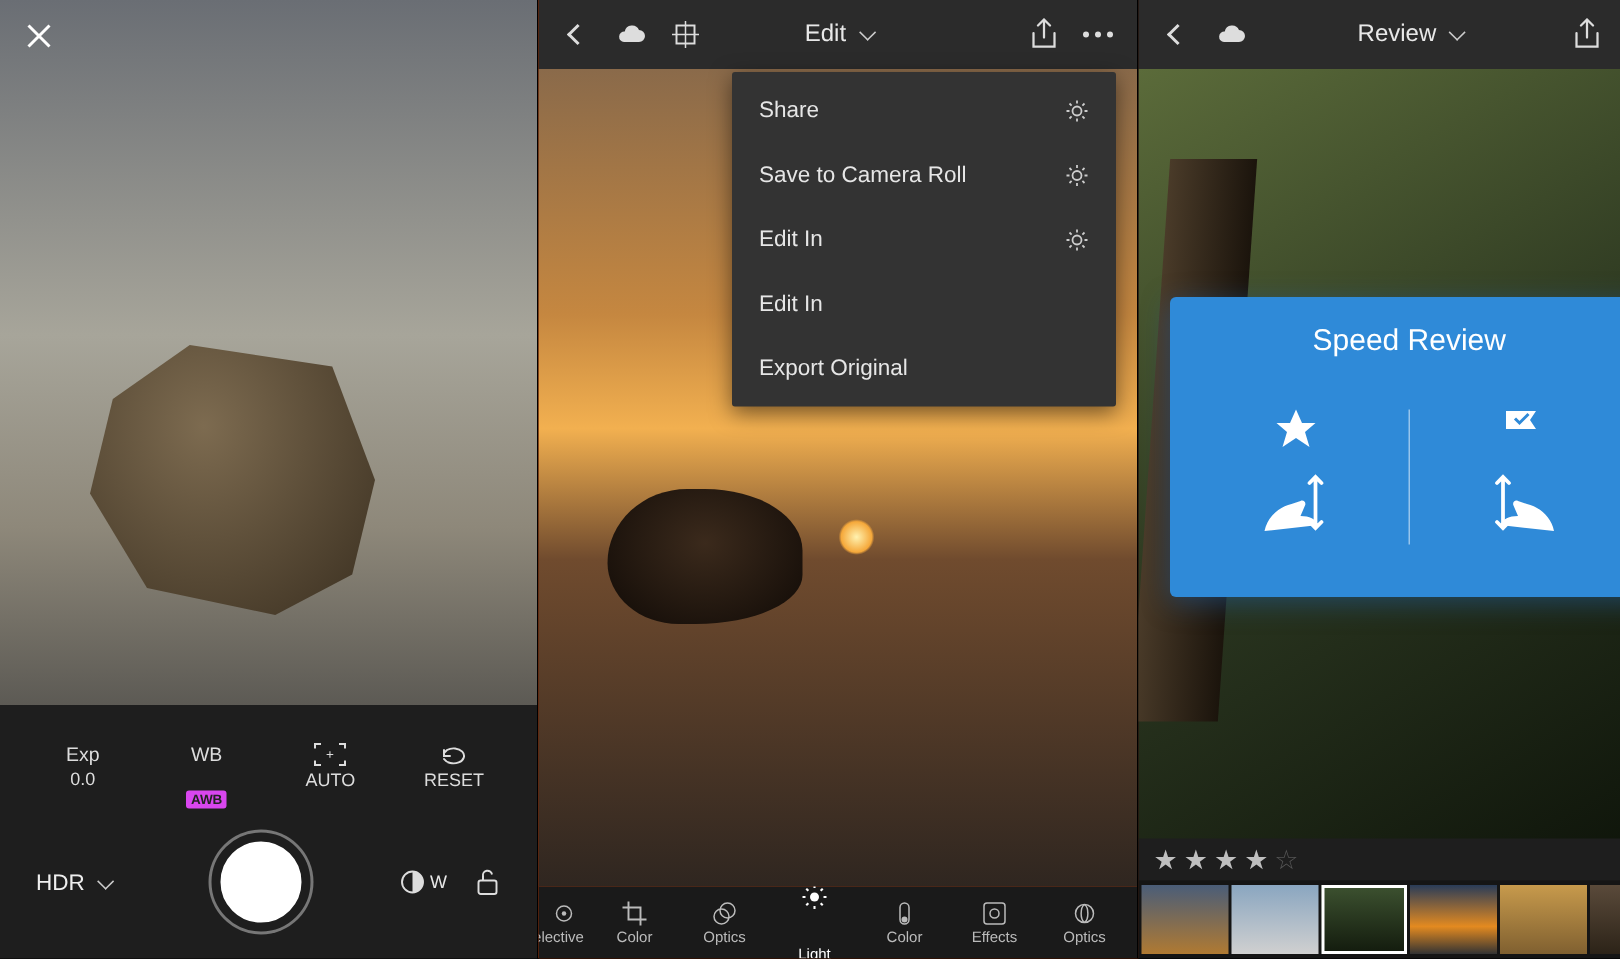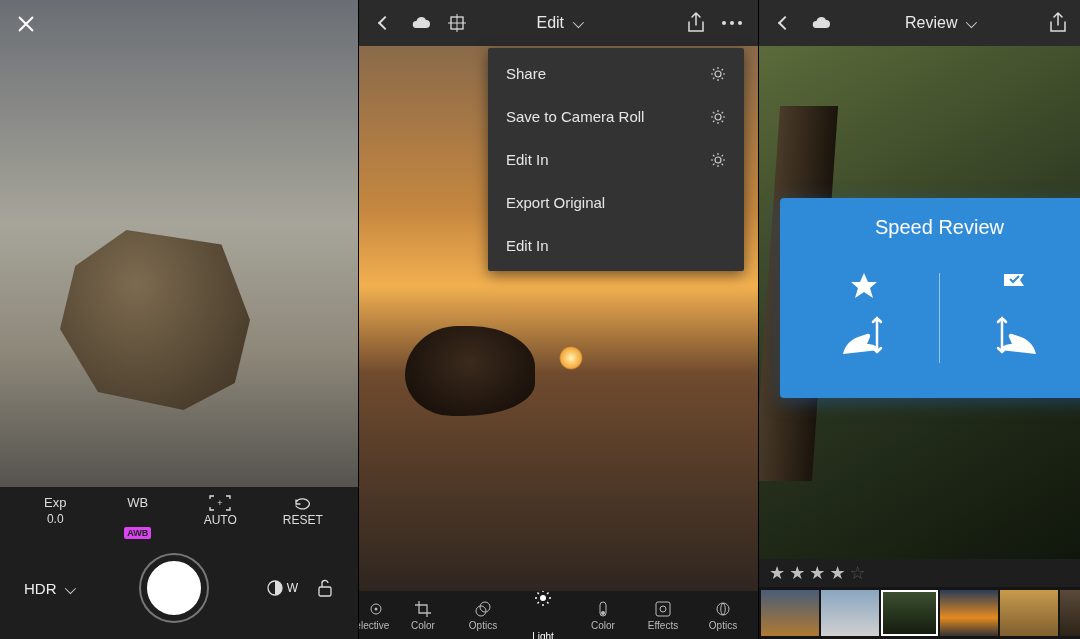--- a/index.html
+++ b/index.html
@@ -53,21 +53,21 @@
     background: linear-gradient(#6a6e74 0%, #a7a59a 35%, #8e887a 55%, #4b4a47 80%);
   }
   .a .rock {
     position:absolute; top:230px; left:60px; width:190px; height:180px;
     background: radial-gradient(ellipse at 40% 30%, #7d6b50, #3a2f20);
     clip-path: polygon(20% 90%, 0% 55%, 8% 20%, 35% 0%, 85% 8%, 100% 50%, 92% 85%, 65% 100%);
   }
   .a .bottom {
     position:absolute; left:0; right:0; bottom:0;
     background:#1e1e1e;
-    padding: 8px 14px 18px;
+    padding: 25px 14px 18px;
   }
   .a .row1 { display:flex; justify-content:space-around; margin-bottom:4px; }
   .a .ctl { text-align:center; font-size:13px; color:#ddd; width:64px; }
   .a .ctl .line2 { font-size:12px; margin-top:2px; }
   .a .wb-badge {
     display:inline-block; background:#d946ef; color:#222;
     font-size:9px; font-weight:bold; padding:1px 3px; border-radius:2px;
     margin-top:17px;
   }
   .a .row2 { display:flex; align-items:center; margin-top:16px; }
@@ -324,24 +324,24 @@
     <div class="item">
       <span>Edit In</span>
       <svg width="16" height="16" viewBox="0 0 16 16">
           <circle cx="8" cy="8" r="3" stroke="#ccc" stroke-width="1.2" fill="none"></circle>
           <g stroke="#ccc" stroke-width="1.2">
             <path d="M8 1v2M8 13v2M1 8h2M13 8h2M3 3l1.4 1.4M11.6 11.6L13 13M13 3l-1.4 1.4M4.4 11.6L3 13"></path>
           </g>
         </svg>
     </div>
     <div class="item">
+      <span>Edit In</span>
+    </div>
+    <div class="item">
       <span>Export Original</span>
-    </div>
-    <div class="item">
-      <span>Edit In</span>
     </div>
   </div>
 
   <div class="toolbar">
     <div class="tool" style="flex-basis:34px;">
       <svg viewBox="0 0 18 18">
           <circle cx="9" cy="9" r="5" stroke="#bbb" fill="none"></circle>
           <circle cx="9" cy="9" r="1.5" fill="#bbb"></circle>
         </svg>
       <span style="margin-left:-14px;">Selective</span>

